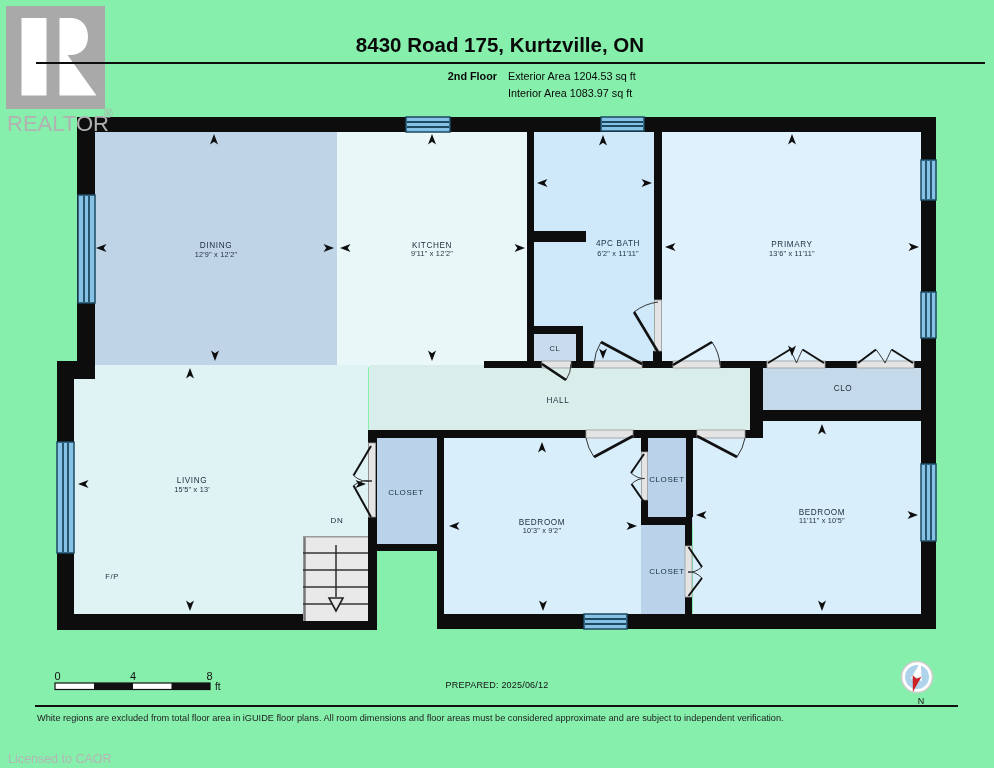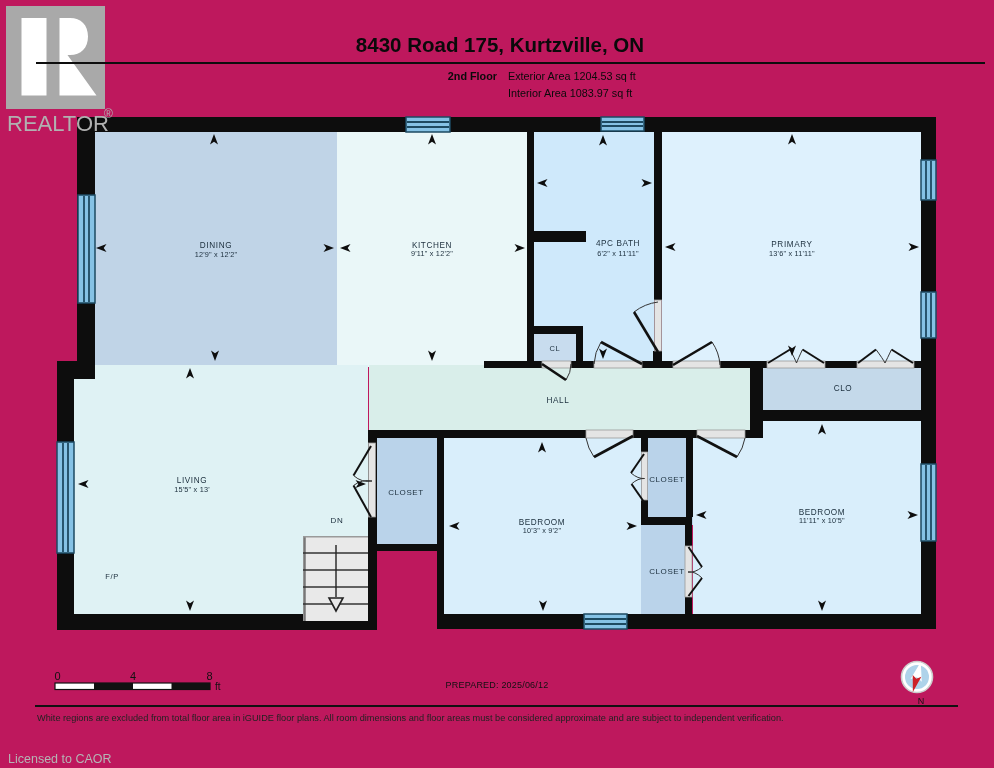--- a/index.html
+++ b/index.html
@@ -1,16 +1,16 @@
 <!DOCTYPE html>
 <html><head>
 <meta charset="utf-8">
 <style>
 html,body{margin:0;padding:0}
-.page{position:relative;width:994px;height:768px;background:#be185d;font-family:"Liberation Sans",sans-serif;overflow:hidden}
+.page{position:relative;width:994px;height:768px;background:#86efac;font-family:"Liberation Sans",sans-serif;overflow:hidden}
 </style>
 </head>
 <body>
 <div class="page">
 <svg width="994" height="768" viewBox="0 0 994 768">
 
 <g>
 <rect x="6" y="6" width="99" height="103" fill="#a9a9a9"></rect>
 <rect x="21.5" y="18" width="25" height="77.5" fill="#ffffff"></rect>
 <path d="M59.5 18 L70 18 C81 18 88 25 88 36.5 C88 48 81 55 70 55 L67.5 55 L96.5 95.5 L59.5 95.5 Z" fill="#ffffff"></path>

